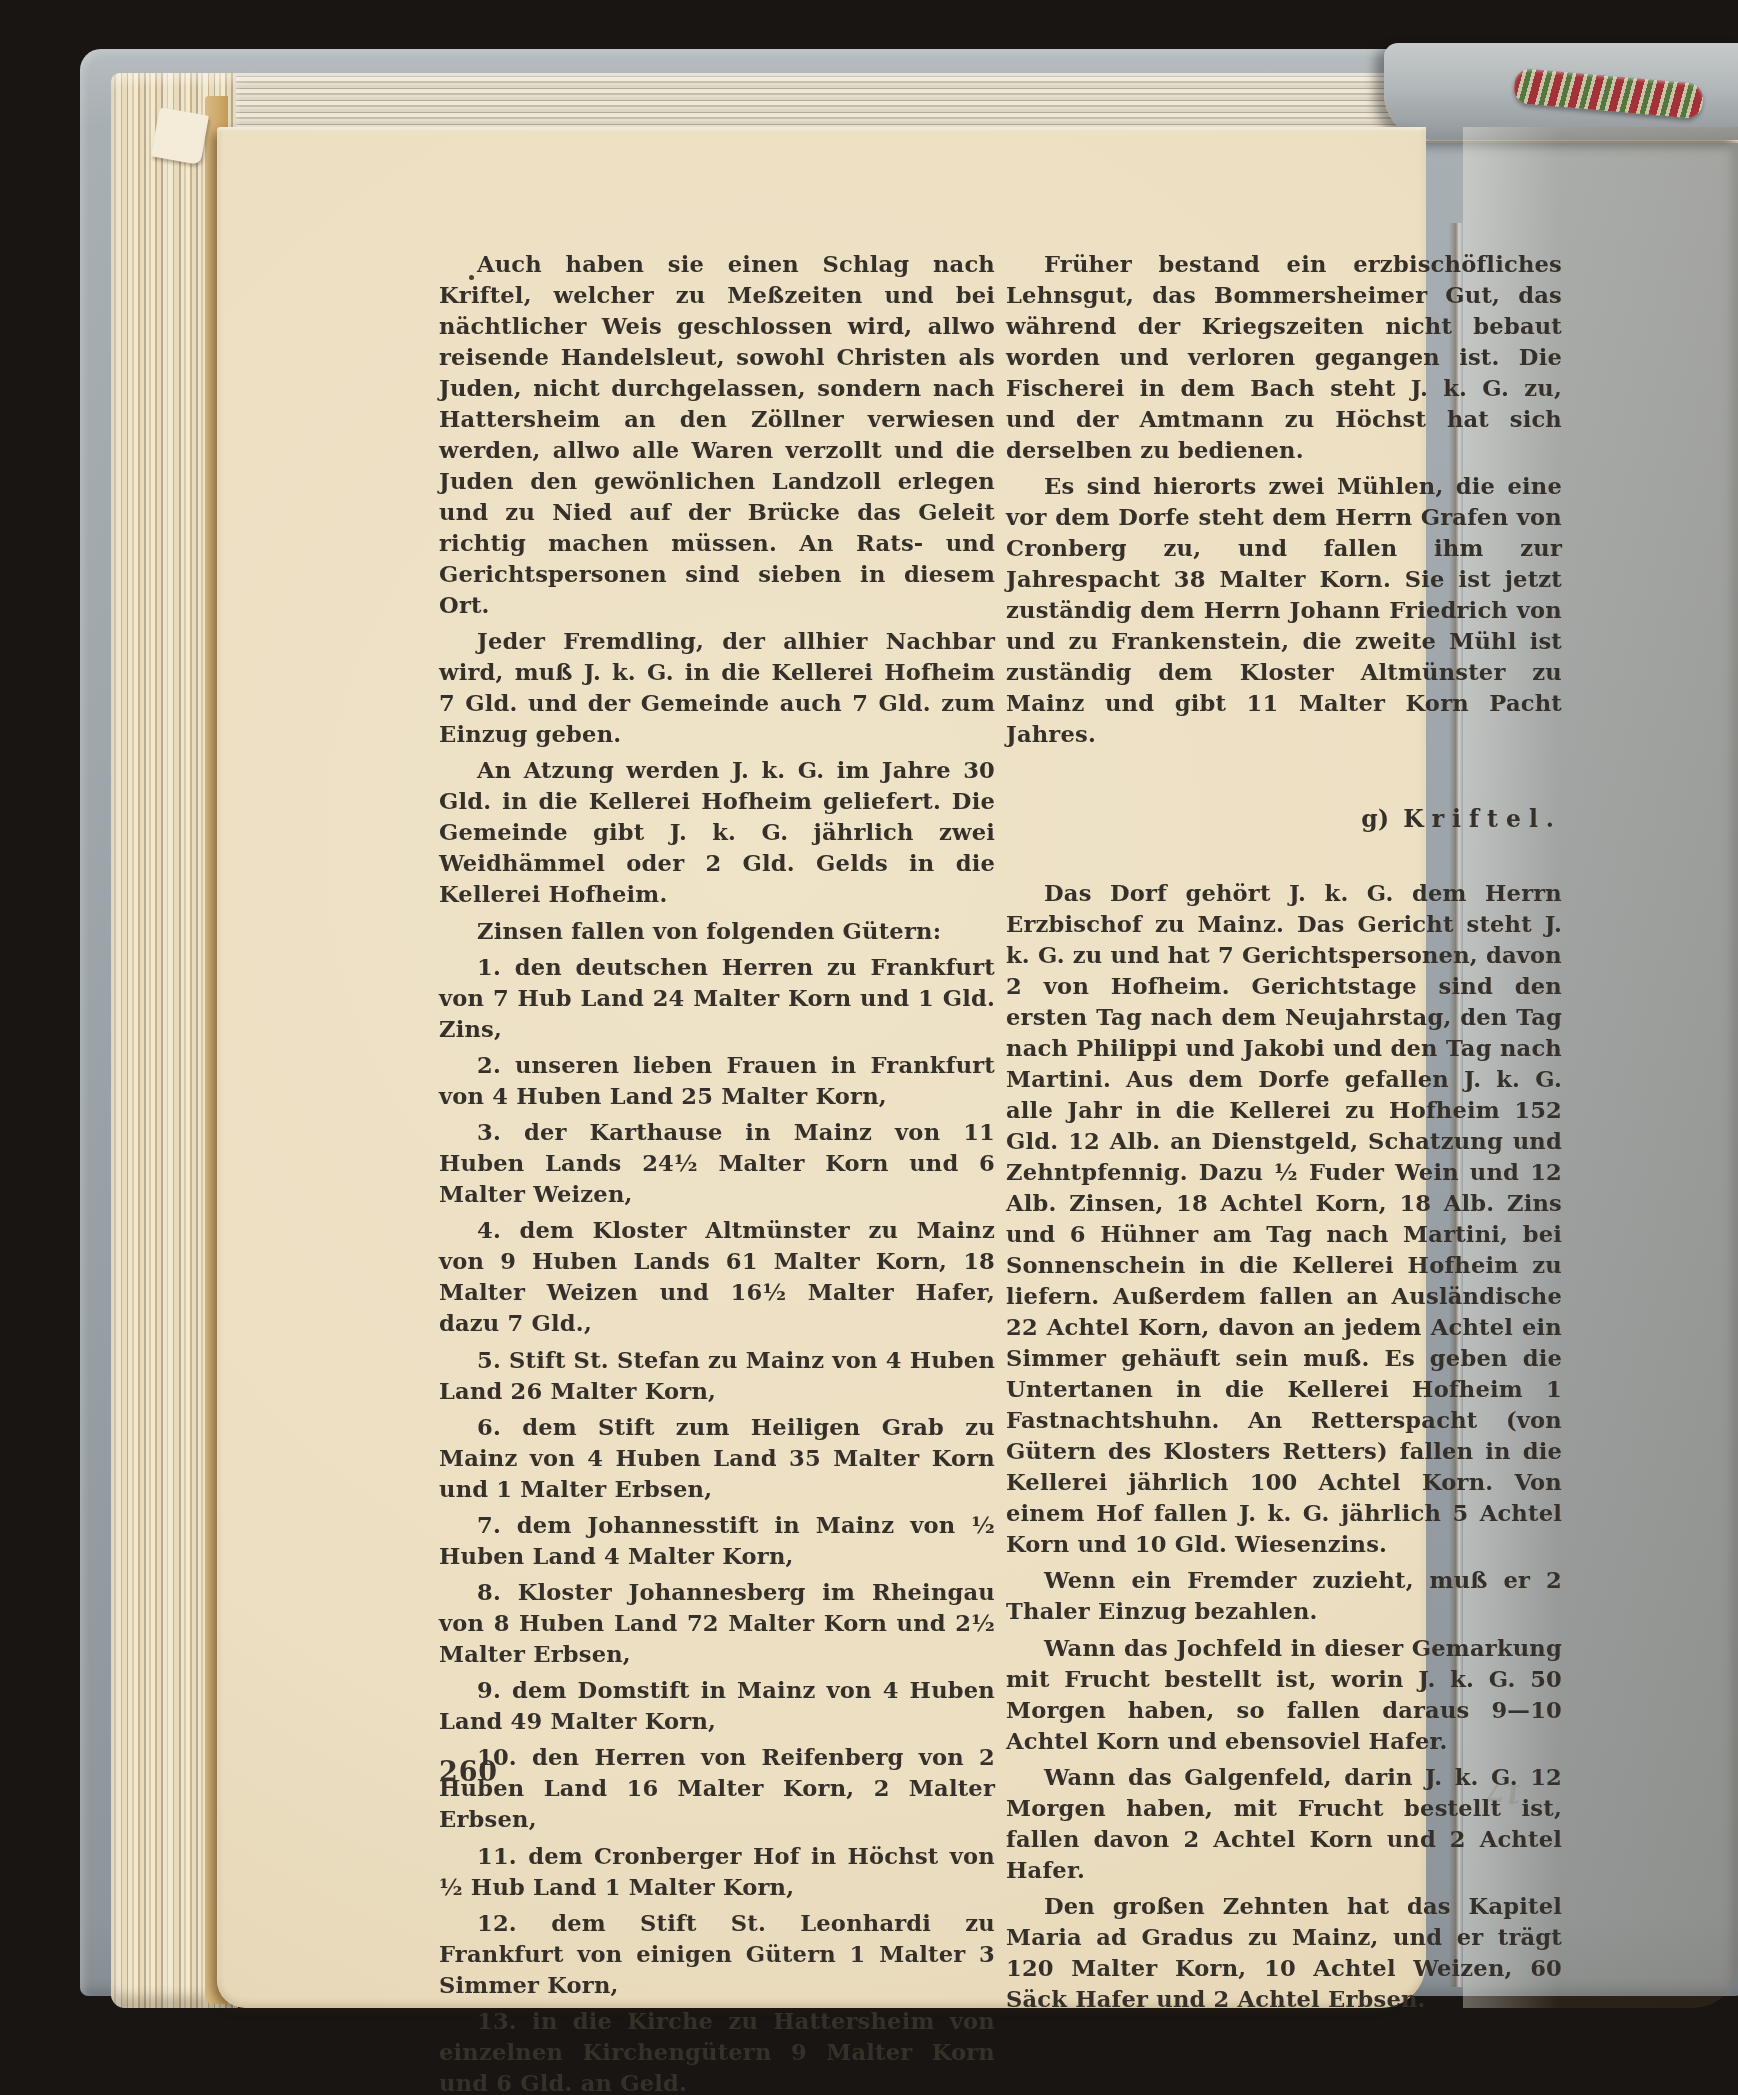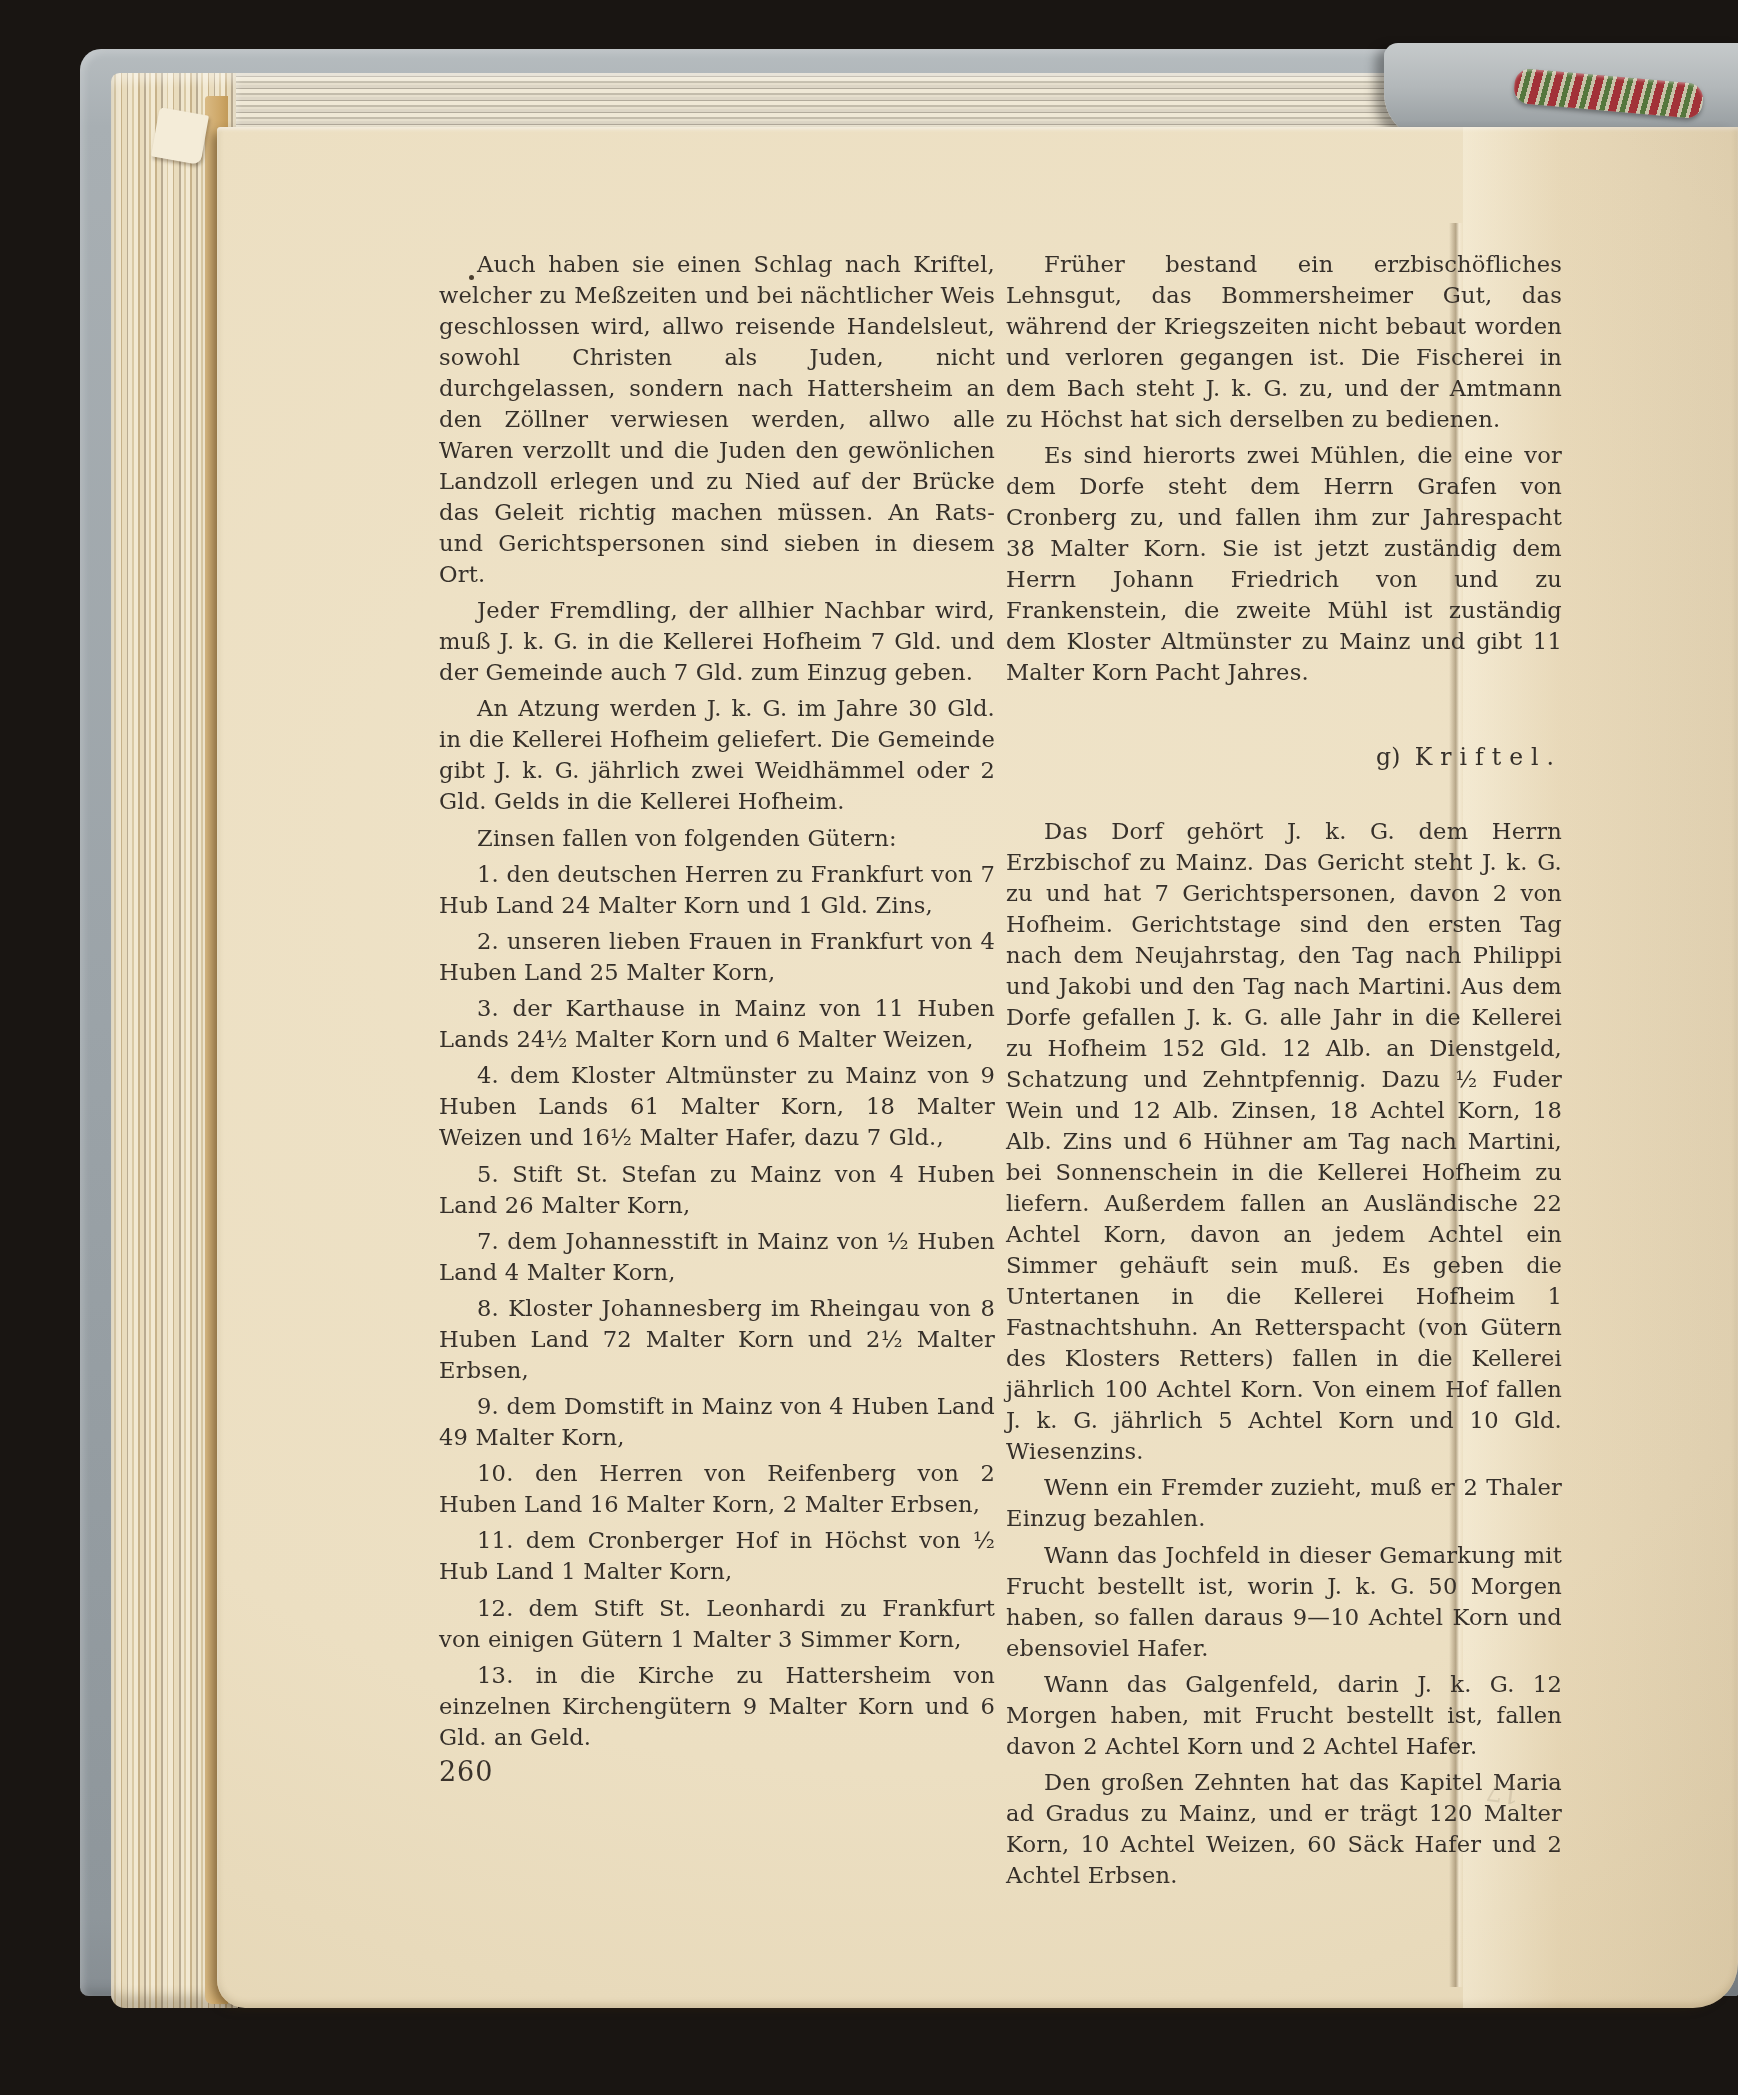--- a/index.html
+++ b/index.html
@@ -54,27 +54,28 @@
     box-shadow:0 2.6px 4.3px rgba(0,0,0,0.35), inset 0 1.7px 2.6px rgba(255,255,255,0.35);
   }
   .corner-flap{
     position:absolute;left:155px;top:111px;width:50px;height:50px;
     background:#f4ecd8;
     border-radius:5.2px 1.7px 8.7px 1.7px;
     transform:rotate(10deg);
     box-shadow:1.7px 2.6px 3.5px rgba(70,50,25,0.35);
   }
   .book-page{
-    position:absolute;left:217px;top:127px;width:1521px;height:1881px;
+    position:absolute;left:217px;top:127px;width:1209px;height:1881px;
     background:radial-gradient(130% 90% at 45% 38%,
       #efe3c8 0%,#ecdfc2 55%,#e4d5b4 85%,#dbcaa6 100%);
     border-radius:3.5px 0 45px 28px;
     box-shadow:-7.8px 2.6px 10.4px -3.5px rgba(50,35,15,0.45),
                inset 0 2.6px 3.5px rgba(255,255,255,0.5),
                inset 0 -3.5px 7px rgba(110,85,45,0.22);
+    font-weight:bold;
   }
   .gutter-crease{
     position:absolute;left:1232px;top:96px;width:14px;height:1764px;
     background:linear-gradient(90deg,rgba(0,0,0,0) 0%,rgba(92,70,38,0.38) 48%,
       rgba(250,242,224,0.55) 72%,rgba(0,0,0,0) 100%);
   }
   .gutter-right{
     position:absolute;left:1246px;top:0;width:275px;height:100%;
     background:linear-gradient(90deg,rgba(255,250,234,0.35) 0%,
       rgba(190,150,90,0.10) 35%, rgba(140,105,55,0.14) 100%);
@@ -131,20 +132,21 @@
   <div class="col col-left">
     <p>Auch haben sie einen Schlag nach Kriftel, welcher zu Meßzeiten und bei nächtlicher Weis geschlossen wird, allwo reisende Handelsleut, sowohl Christen als Juden, nicht durchgelassen, sondern nach Hattersheim an den Zöllner verwiesen werden, allwo alle Waren verzollt und die Juden den gewönlichen Landzoll erlegen und zu Nied auf der Brücke das Geleit richtig machen müssen. An Rats- und Gerichtspersonen sind sieben in diesem Ort.</p>
     <p>Jeder Fremdling, der allhier Nachbar wird, muß J. k. G. in die Kellerei Hofheim 7 Gld. und der Gemeinde auch 7 Gld. zum Einzug geben.</p>
     <p>An Atzung werden J. k. G. im Jahre 30 Gld. in die Kellerei Hofheim geliefert. Die Gemeinde gibt J. k. G. jährlich zwei Weidhämmel oder 2 Gld. Gelds in die Kellerei Hofheim.</p>
     <p>Zinsen fallen von folgenden Gütern:</p>
     <p>1. den deutschen Herren zu Frankfurt von 7 Hub Land 24 Malter Korn und 1 Gld. Zins,</p>
     <p>2. unseren lieben Frauen in Frankfurt von 4 Huben Land 25 Malter Korn,</p>
     <p>3. der Karthause in Mainz von 11 Huben Lands 24½ Malter Korn und 6 Malter Weizen,</p>
     <p>4. dem Kloster Altmünster zu Mainz von 9 Huben Lands 61 Malter Korn, 18 Malter Weizen und 16½ Malter Hafer, dazu 7 Gld.,</p>
     <p>5. Stift St. Stefan zu Mainz von 4 Huben Land 26 Malter Korn,</p>
+    <p>6. dem Stift zum Heiligen Grab zu Mainz von 4 Huben Land 35 Malter Korn und 1 Malter Erbsen,</p>
     <p>7. dem Johannesstift in Mainz von ½ Huben Land 4 Malter Korn,</p>
     <p>8. Kloster Johannesberg im Rheingau von 8 Huben Land 72 Malter Korn und 2½ Malter Erbsen,</p>
     <p>9. dem Domstift in Mainz von 4 Huben Land 49 Malter Korn,</p>
     <p>10. den Herren von Reifenberg von 2 Huben Land 16 Malter Korn, 2 Malter Erbsen,</p>
     <p>11. dem Cronberger Hof in Höchst von ½ Hub Land 1 Malter Korn,</p>
     <p>12. dem Stift St. Leonhardi zu Frankfurt von einigen Gütern 1 Malter 3 Simmer Korn,</p>
     <p>13. in die Kirche zu Hattersheim von einzelnen Kirchengütern 9 Malter Korn und 6 Gld. an Geld.</p>
   </div>
 
   <div class="col col-right">

